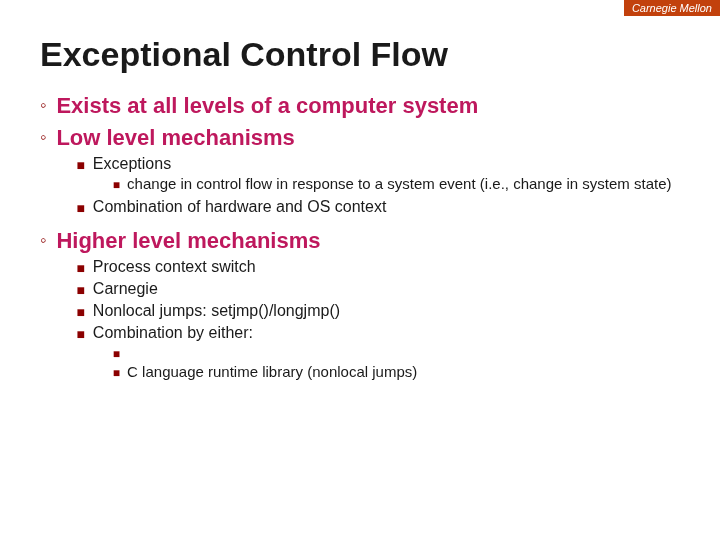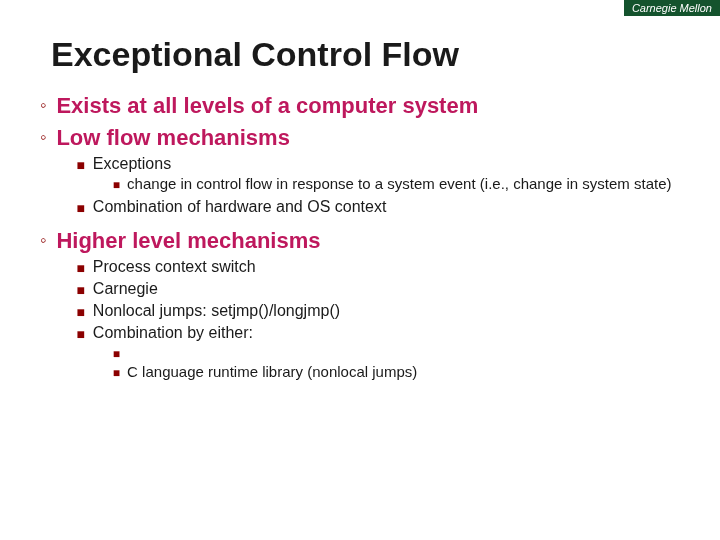--- a/index.html
+++ b/index.html
@@ -10,38 +10,37 @@
       background: #ffffff;
       font-family: Arial, Helvetica, sans-serif;
       overflow: hidden;
       position: relative;
     }
 
     .top-bar {
       position: absolute;
       top: 0;
       right: 0;
-      background: #14532d;
+      background: #c2410c;
       color: #ffffff;
       font-size: 11px;
       padding: 2px 8px;
       font-style: italic;
     }
 
     .content {
       padding: 36px 40px 20px 40px;
     }
 
     .page-title {
       font-size: 34px;
       font-weight: bold;
       color: #1a1a1a;
       margin-bottom: 20px;
       line-height: 1.1;
-      margin-left: 11px;
     }
 
     .bullet-list {
       list-style: none;
       padding: 0;
     }
 
     .bullet-list > li {
       display: flex;
       align-items: flex-start;
@@ -125,21 +124,21 @@
   <ul class="bullet-list">
 
     <li>
       <span class="bullet-circle">◦</span>
       <span class="bullet-text">Exists at all levels of a computer system</span>
     </li>
 
     <li>
       <span class="bullet-circle">◦</span>
       <div>
-        <span class="bullet-text">Low flow mechanisms</span>
+        <span class="bullet-text">Low level mechanisms</span>
         <ul class="sub-list">
 
           <li>
             <span class="sub-bullet">■</span>
             <div>
               <span>Exceptions</span>
               <ul class="sub-sub-list">
                 <li>
                   <span class="sub-sub-bullet">■</span>
                   <span>change in control flow in response to a system event (i.e.,  change in system state)</span>

